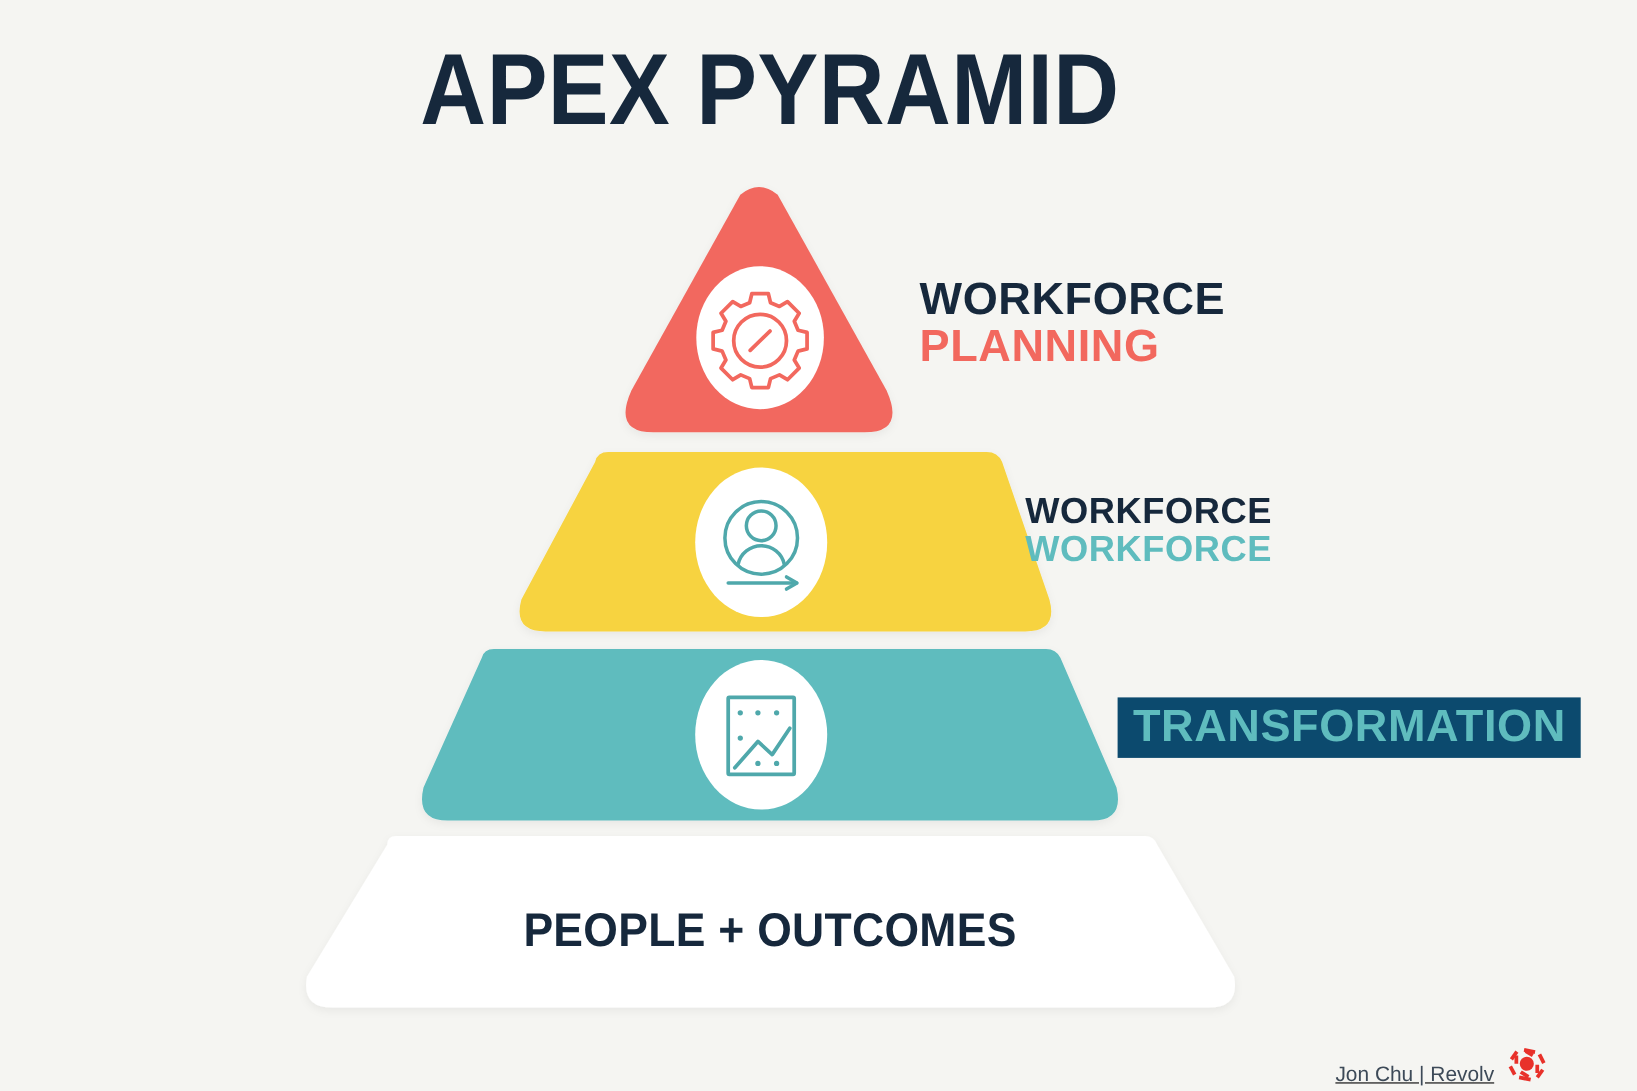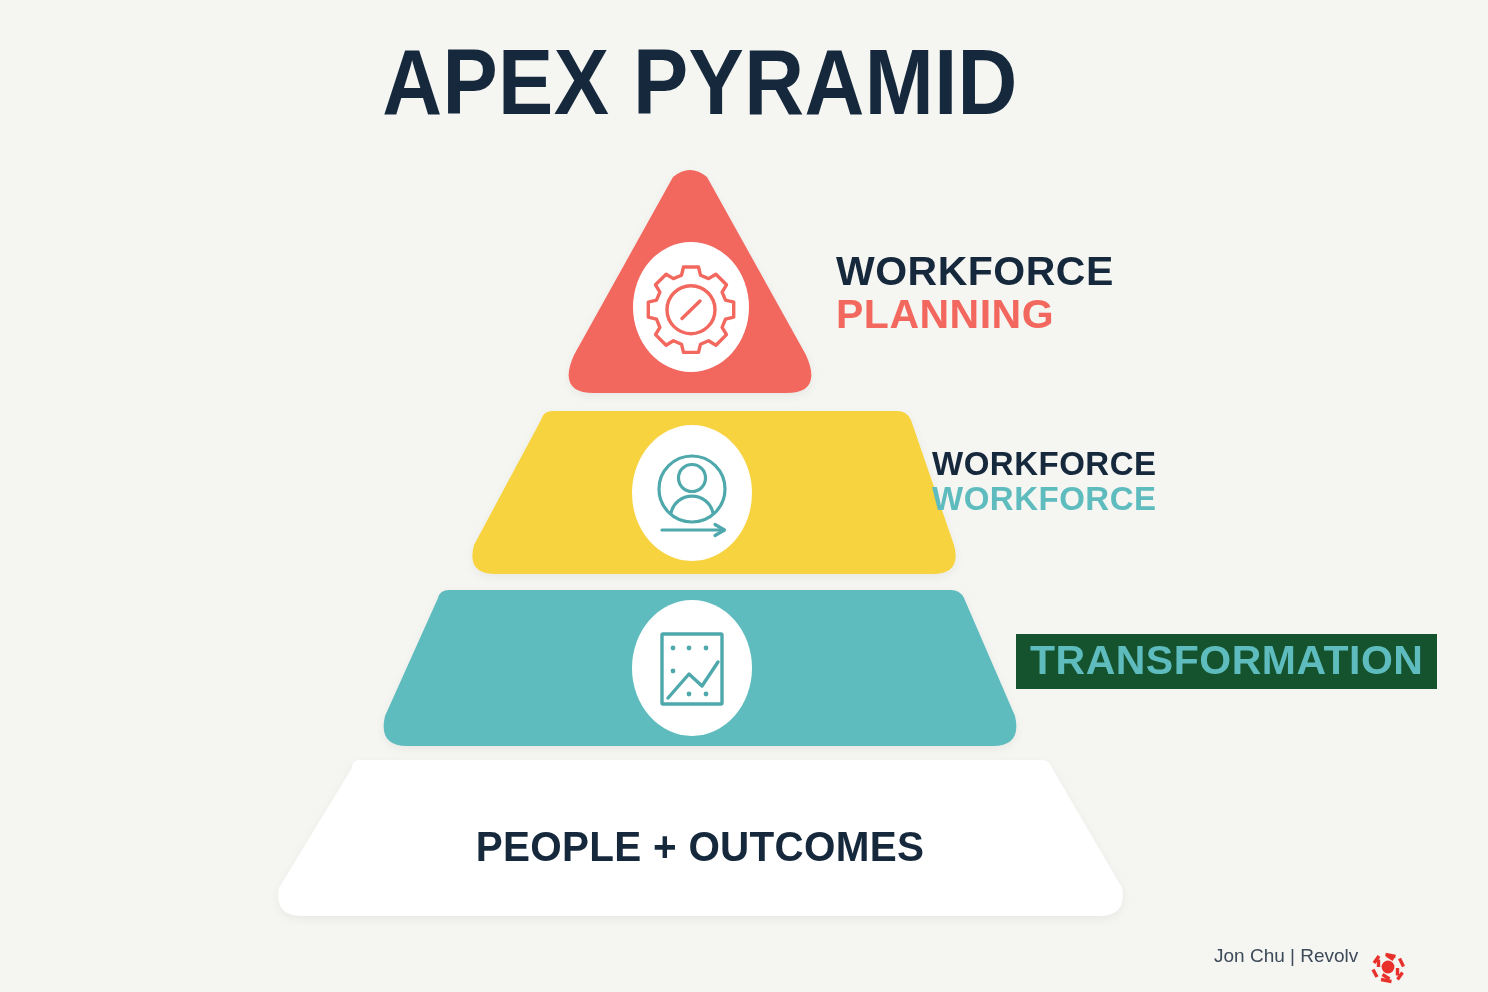--- a/index.html
+++ b/index.html
@@ -77,21 +77,21 @@
     letter-spacing: 0.5px;
   }
   #label-workforce-planning .line2 { color: #5fbcbe; }
 
   #label-transformation {
     left: 1016px;
     top: 634px;
     font-size: 41px;
     letter-spacing: 0.5px;
     color: #5fbcbe;
-    background: #14532d;
+    background: #0c4a6e;
     padding: 5px 14px 7px 14px;
   }
 
   
   #label-people-outcomes {
     position: absolute;
     left: 275px;
     top: 822px;
     width: 850px;
     text-align: center;
@@ -104,22 +104,23 @@
     transform-origin: center top;
     white-space: nowrap;
   }
 
   
   #footer-credit {
     position: absolute;
     left: 1214px;
     top: 945px;
     display: flex;
-    align-items: flex-start;
+    align-items: flex-end;
     gap: 8px;
+    text-decoration: underline;
   }
   #footer-credit-text {
     font-family: "Liberation Sans", sans-serif;
     font-size: 19px;
     font-weight: 400;
     color: #3d4a58;
     white-space: nowrap;
   }
   #brand-logo { display: block; }
 </style>

